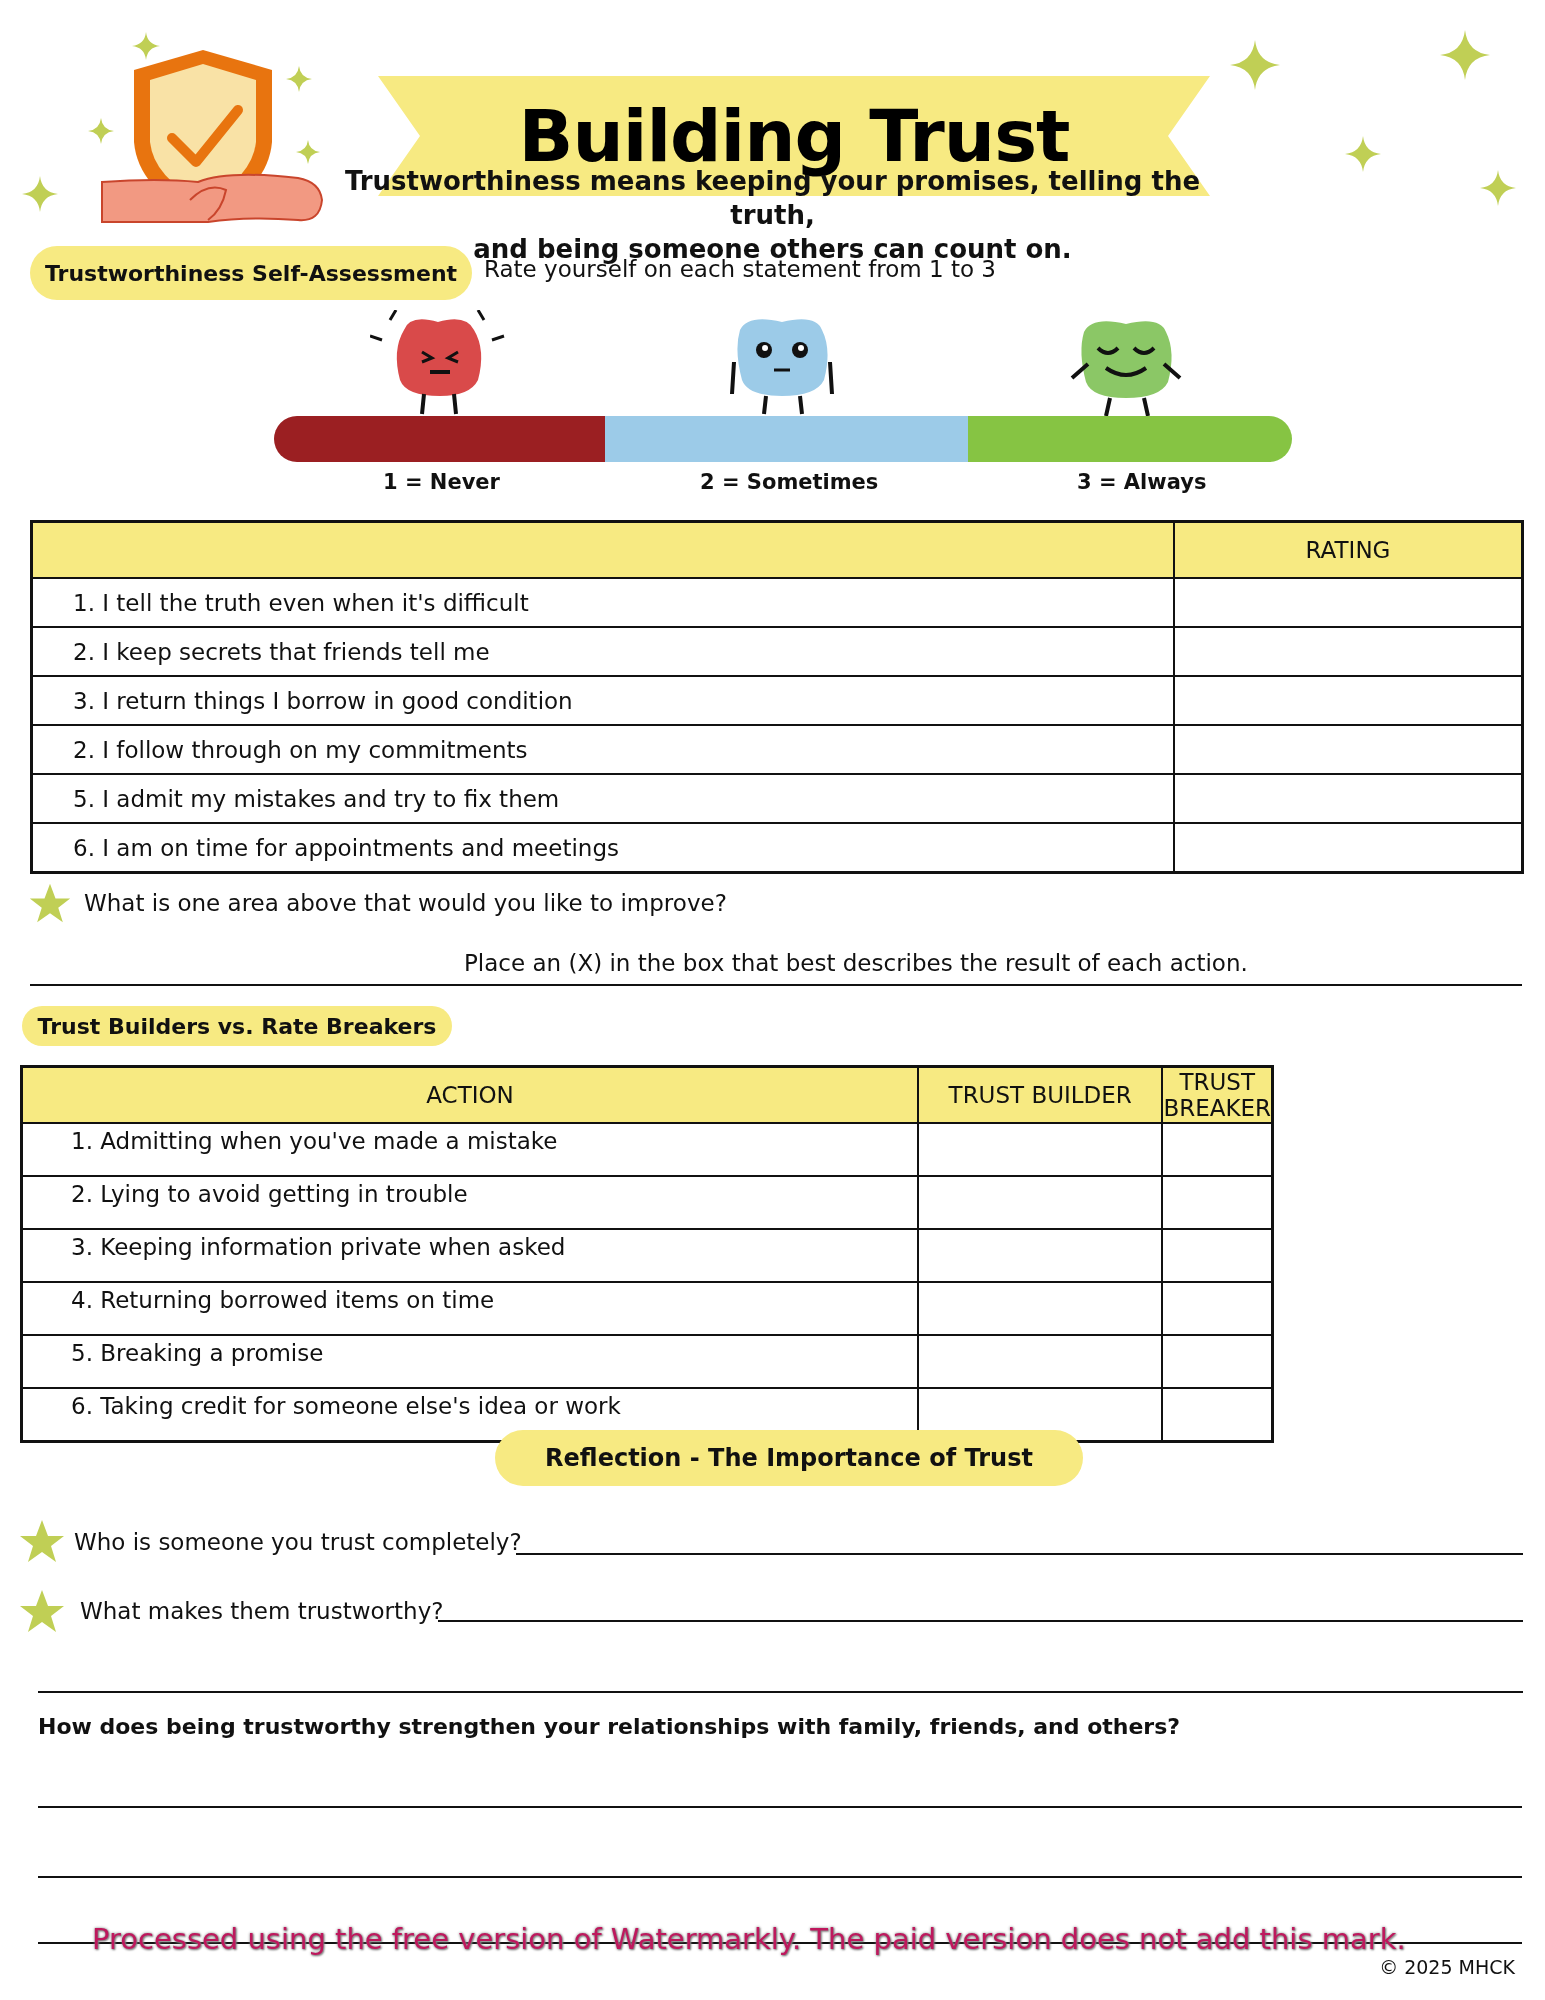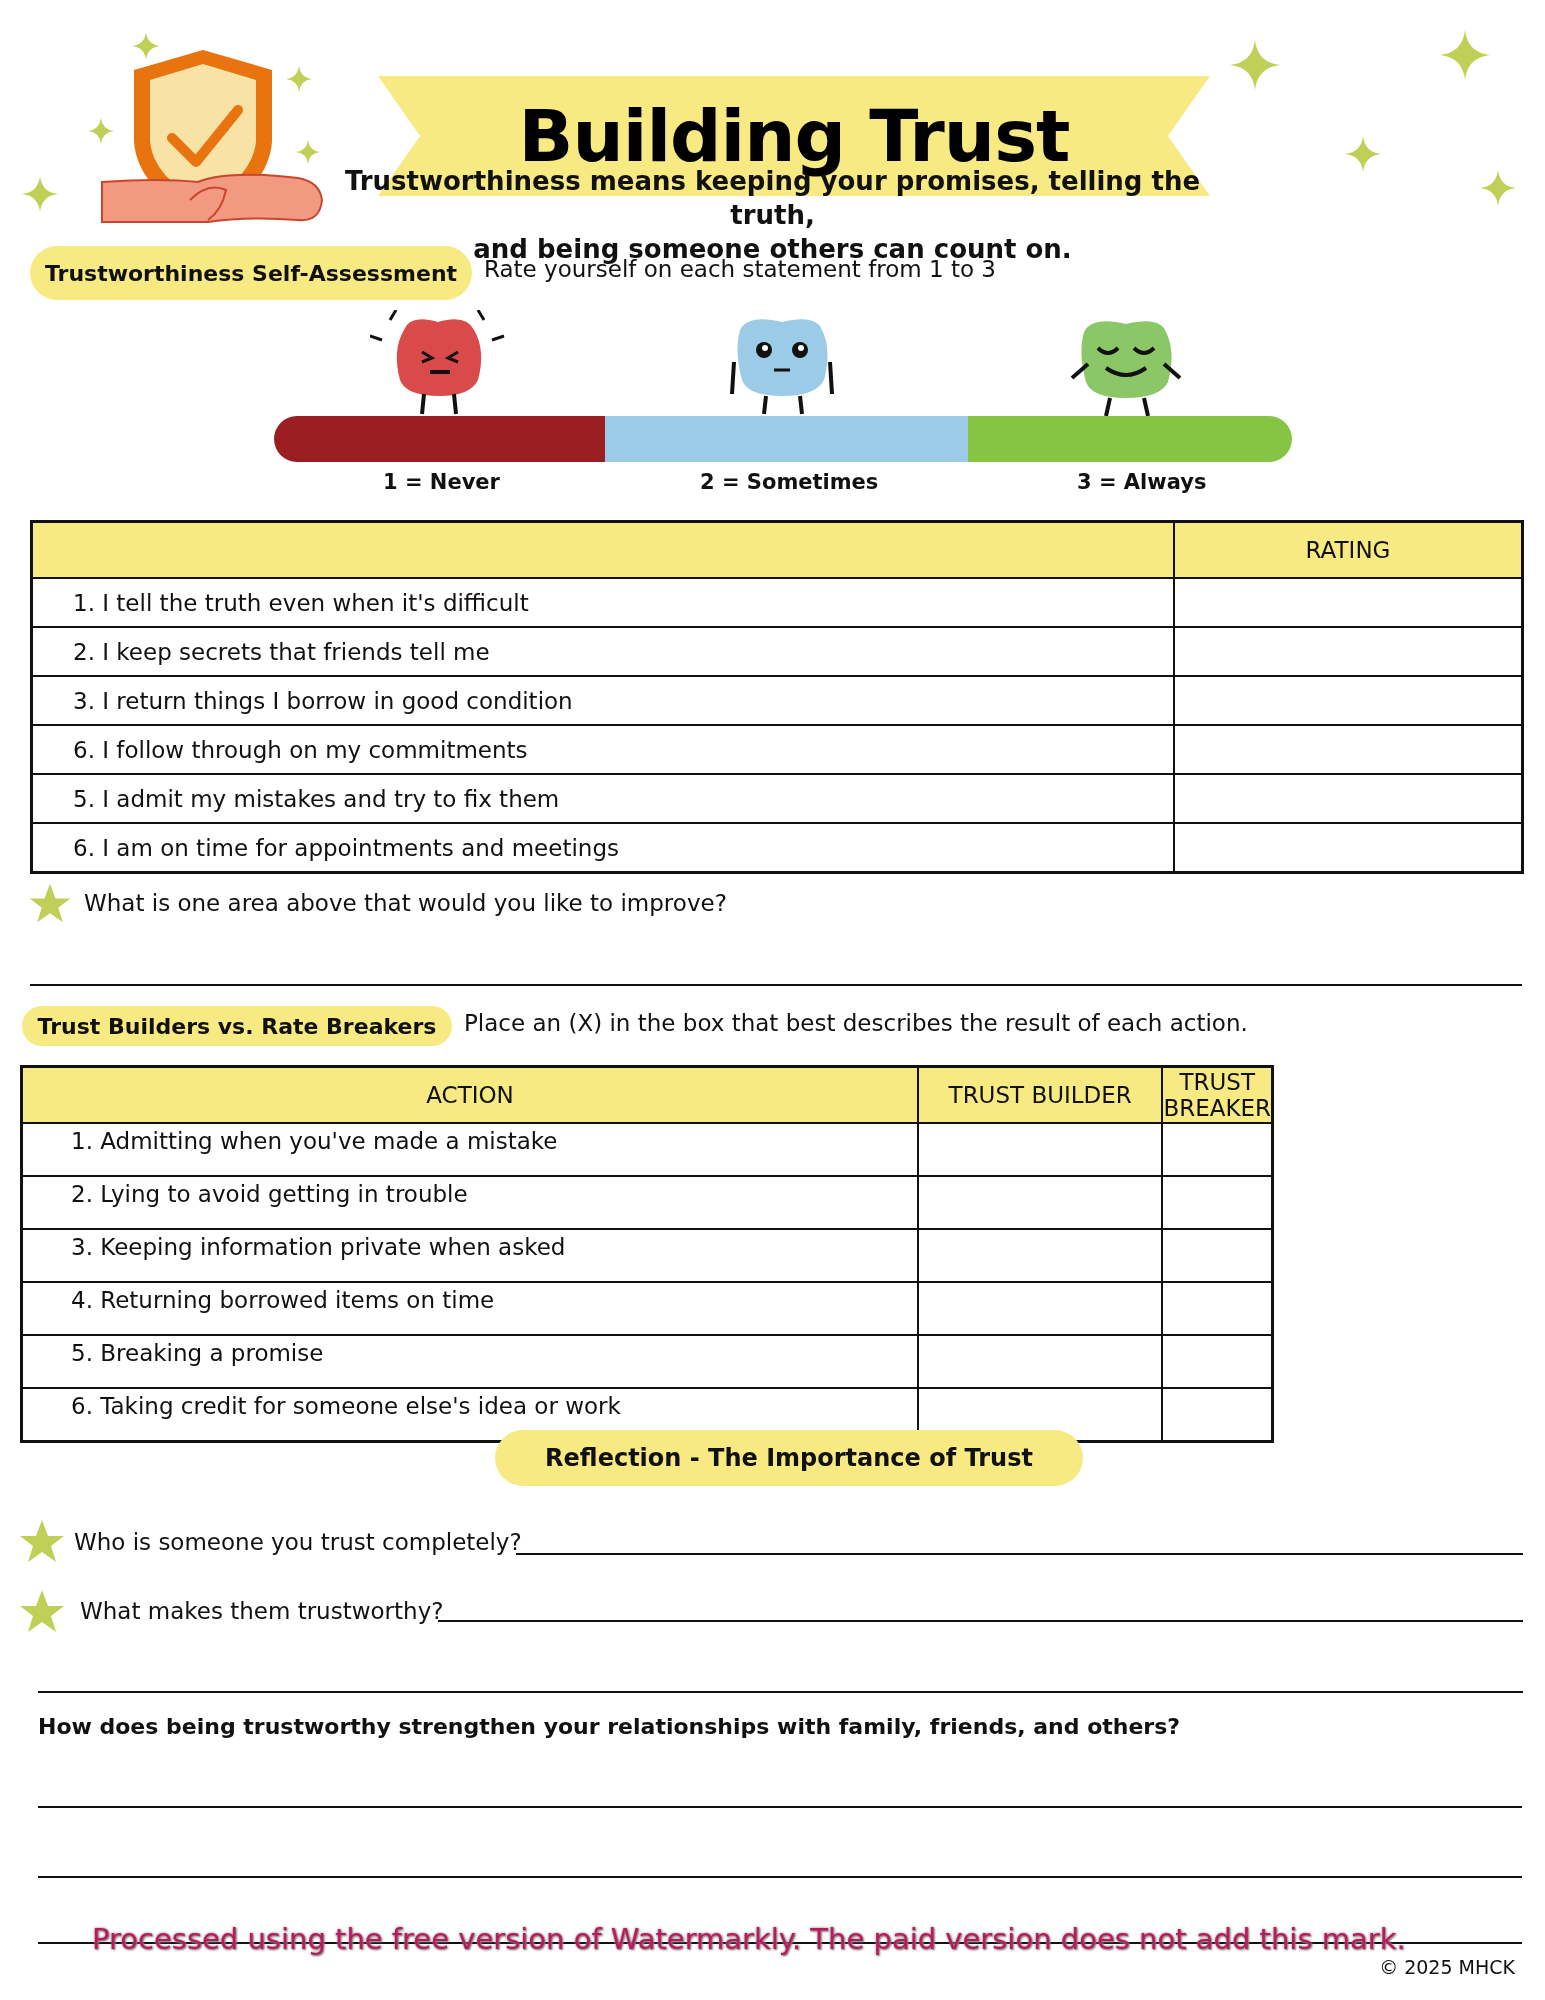--- a/index.html
+++ b/index.html
@@ -136,42 +136,42 @@
       </tr>
   <tr>
         <td class="stmt">2. I keep secrets that friends tell me</td>
         <td></td>
       </tr>
   <tr>
         <td class="stmt">3. I return things I borrow in good condition</td>
         <td></td>
       </tr>
   <tr>
-        <td class="stmt">6. I follow through on my commitments</td>
+        <td class="stmt">2. I follow through on my commitments</td>
         <td></td>
       </tr>
   <tr>
         <td class="stmt">5. I admit my mistakes and try to fix them</td>
         <td></td>
       </tr>
   <tr>
         <td class="stmt">6. I am on time for appointments and meetings</td>
         <td></td>
       </tr>
 </tbody>
   </table>
 
 <svg class="abs star" style="left:28px;top:882px" viewBox="0 0 24 24">
     <path d="M12 1 L15 9 L23 9 L16.5 14 L19 22 L12 17 L5 22 L7.5 14 L1 9 L9 9Z" fill="#c0cf55"></path>
   </svg>
 <div class="abs q-text" style="left:84px;top:890px">What is one area above that would you like to improve?</div>
 <div class="line" style="left:30px;top:984px;width:1492px"></div>
 
 <div class="abs pill" style="left:22px;top:1006px;width:430px;height:40px;font-size:22px">Trust Builders vs. Rate Breakers</div>
-<div class="abs pill-desc" style="left:464px;top:1010px">Place an (X) in the box that best describes the result of each action.</div>
+<div class="abs pill-desc" style="left:464px;top:950px">Place an (X) in the box that best describes the result of each action.</div>
 
 <table class="t2">
   <tbody>
       <tr>
     <th style="width:973px">ACTION</th>
     <th style="width:258px">TRUST BUILDER</th>
     <th>TRUST BREAKER</th>
   </tr>
   <tr>
         <td class="stmt">1. Admitting when you've made a mistake</td>

